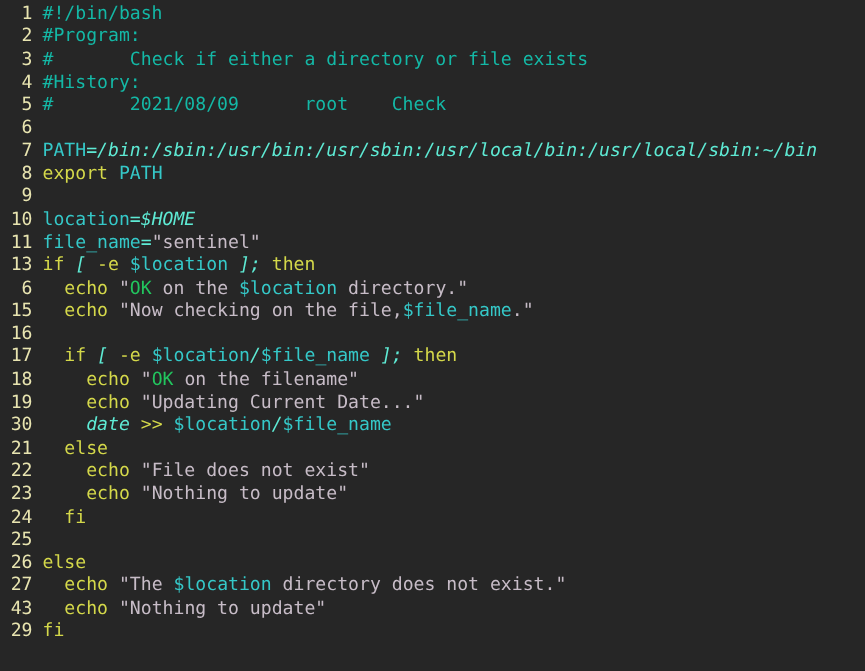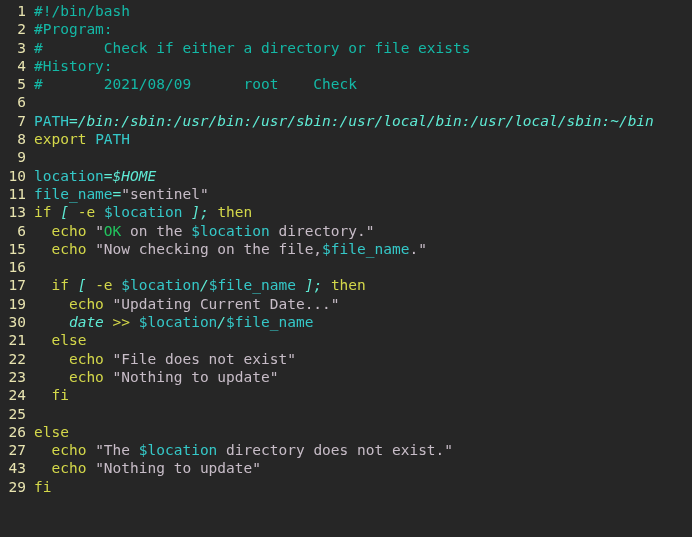--- a/index.html
+++ b/index.html
@@ -72,20 +72,21 @@
       <div class="line"><div class="gutter">7</div><div class="content"><span class="var">PATH</span><span class="plain">=/bin:/sbin:/usr/bin:/usr/sbin:/usr/local/bin:/usr/local/sbin:~/bin</span></div></div>
       <div class="line"><div class="gutter">8</div><div class="content"><span class="kw">export</span><span class="plain"> </span><span class="var">PATH</span></div></div>
       <div class="line"><div class="gutter">9</div><div class="content"></div></div>
       <div class="line"><div class="gutter">10</div><div class="content"><span class="var">location</span><span class="plain">=$HOME</span></div></div>
       <div class="line"><div class="gutter">11</div><div class="content"><span class="var">file_name</span><span class="plain">=</span><span class="str">"sentinel"</span></div></div>
       <div class="line"><div class="gutter">13</div><div class="content"><span class="kw">if</span><span class="plain"> [ </span><span class="kw">-e</span><span class="plain"> </span><span class="var">$location</span><span class="plain"> ]; </span><span class="kw">then</span></div></div>
       <div class="line"><div class="gutter">6</div><div class="content"><span class="plain">  </span><span class="kw">echo</span><span class="plain"> </span><span class="str">"</span><span class="pnk">OK</span><span class="str"> on the </span><span class="var">$location</span><span class="str"> directory."</span></div></div>
       <div class="line"><div class="gutter">15</div><div class="content"><span class="plain">  </span><span class="kw">echo</span><span class="plain"> </span><span class="str">"Now checking on the file,</span><span class="var">$file_name</span><span class="str">."</span></div></div>
       <div class="line"><div class="gutter">16</div><div class="content"></div></div>
       <div class="line"><div class="gutter">17</div><div class="content"><span class="plain">  </span><span class="kw">if</span><span class="plain"> [ </span><span class="kw">-e</span><span class="plain"> </span><span class="var">$location</span><span class="plain">/</span><span class="var">$file_name</span><span class="plain"> ]; </span><span class="kw">then</span></div></div>
+      <div class="line"><div class="gutter">18</div><div class="content"><span class="plain">    </span><span class="kw">echo</span><span class="plain"> </span><span class="str">"</span><span class="pnk">OK</span><span class="str"> on the filename"</span></div></div>
       <div class="line"><div class="gutter">19</div><div class="content"><span class="plain">    </span><span class="kw">echo</span><span class="plain"> </span><span class="str">"Updating Current Date..."</span></div></div>
       <div class="line"><div class="gutter">30</div><div class="content"><span class="plain">    </span><span class="plain">date</span><span class="plain"> </span><span class="op">&gt;&gt;</span><span class="plain"> </span><span class="var">$location</span><span class="plain">/</span><span class="var">$file_name</span></div></div>
       <div class="line"><div class="gutter">21</div><div class="content"><span class="plain">  </span><span class="kw">else</span></div></div>
       <div class="line"><div class="gutter">22</div><div class="content"><span class="plain">    </span><span class="kw">echo</span><span class="plain"> </span><span class="str">"File does not exist"</span></div></div>
       <div class="line"><div class="gutter">23</div><div class="content"><span class="plain">    </span><span class="kw">echo</span><span class="plain"> </span><span class="str">"Nothing to update"</span></div></div>
       <div class="line"><div class="gutter">24</div><div class="content"><span class="plain">  </span><span class="kw">fi</span></div></div>
       <div class="line"><div class="gutter">25</div><div class="content"></div></div>
       <div class="line"><div class="gutter">26</div><div class="content"><span class="kw">else</span></div></div>
       <div class="line"><div class="gutter">27</div><div class="content"><span class="plain">  </span><span class="kw">echo</span><span class="plain"> </span><span class="str">"The </span><span class="var">$location</span><span class="str"> directory does not exist."</span></div></div>
       <div class="line"><div class="gutter">43</div><div class="content"><span class="plain">  </span><span class="kw">echo</span><span class="plain"> </span><span class="str">"Nothing to update"</span></div></div>

